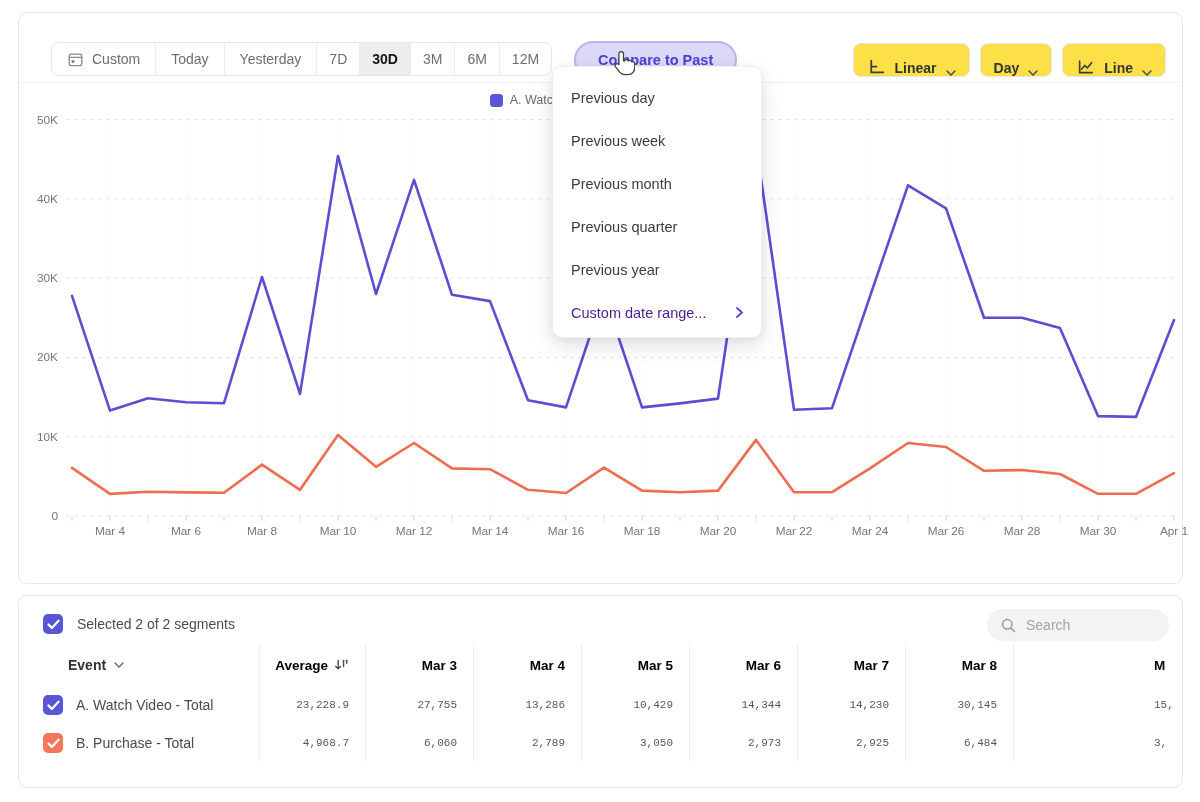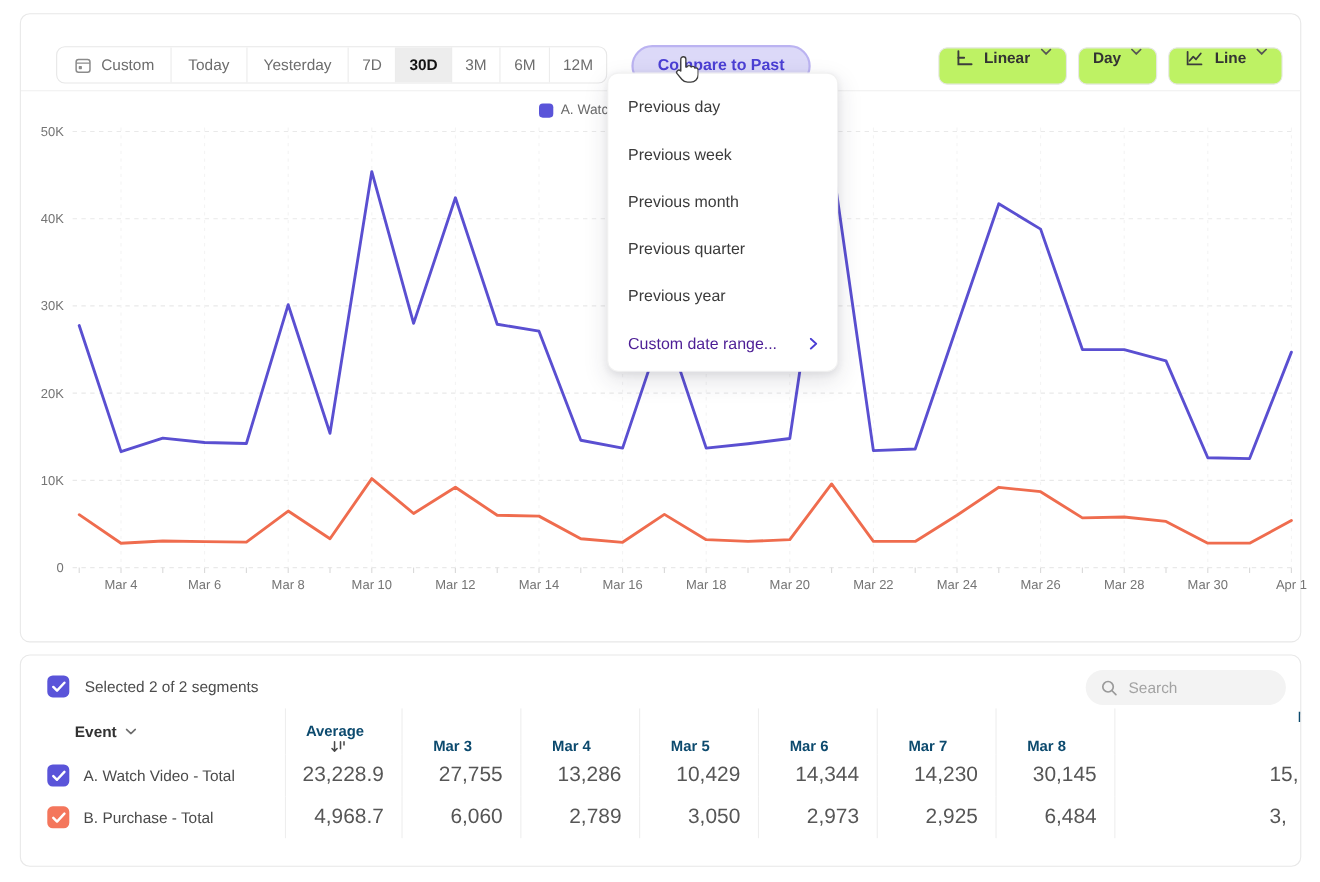--- a/index.html
+++ b/index.html
@@ -16,22 +16,22 @@
     color:#6d6d6d; border-right:1px solid #ececec; white-space:nowrap; cursor:pointer; }
   .seg-item:last-child { border-right:none; }
   .seg-item.short { padding:0 12px; }
   .seg-item.selected { background:#ededed; color:#141414; font-weight:700; }
 
   .compare-btn { position:absolute; left:555px; top:28px; height:38px; padding:0 22px;
     display:flex; align-items:center; border-radius:19px; font-size:14.5px; font-weight:700;
     border:2px solid #bbb3f1; background:#dcd9f8; color:#4b3fd4; z-index:3; cursor:pointer; }
 
   .right-group { position:absolute; right:16px; top:30px; display:flex; gap:10px; z-index:3; }
-  .tool-btn { height:34px; display:flex; align-items:flex-start; gap:9px; padding:0 13px;
-    border:1px solid #e7e7e7; border-radius:8px; background:#bef264; font-size:14px; font-weight:700;
+  .tool-btn { height:34px; display:flex; align-items:flex-end; gap:9px; padding:0 13px;
+    border:1px solid #e7e7e7; border-radius:8px; background:#fde047; font-size:14px; font-weight:700;
     color:#333; cursor:pointer; }
 
   .toolbar-divider { position:absolute; left:0; top:69px; width:100%; height:0;
     border-top:1px solid #f0f0f0; }
 
   
   .legend { position:absolute; left:0; top:80px; width:100%; display:flex; justify-content:center;
     gap:28px; z-index:1; }
   .legend-item { display:flex; align-items:center; gap:7px; font-size:12.5px; color:#6a6a6a; }
   .swatch { width:13px; height:13px; border-radius:3.5px; }
@@ -64,23 +64,23 @@
   .search-pill input::placeholder { color:#a3a3a3; }
 
   .tgrid { margin:10px 0 0 24px; width:1200px; }
   .trow { display:grid; grid-template-columns:216px 106px 108px 108px 108px 108px 108px 108px 220px;
     align-items:center; }
   .trow.head { height:42px; }
   .trow.body { height:38px; }
   .cell { height:100%; display:flex; align-items:center; }
   .cell.sep { border-left:1px solid #eeeeee; }
   .cell.num { justify-content:flex-end; padding-right:16px;
-    font-family:Liberation Sans, sans-serif; font-size:19px; color:#565656; }
+    font-family:Liberation Mono, monospace; font-size:11px; color:#565656; }
   .cell.colhead { justify-content:flex-end; padding-right:16px; font-size:13.5px; font-weight:700;
-    color:#0c4a6e; font-family:"Liberation Sans",sans-serif;flex-direction:column; }
+    color:#000000; font-family:"Liberation Sans",sans-serif; }
   .cell.frag { justify-content:flex-start; padding-left:140px; }
   .event-head { padding-left:25px; gap:8px; font-size:14px; font-weight:700; color:#323232;
     cursor:pointer; }
   .event-cell { gap:13px; font-size:14px; color:#4a4a4a; }
   .sort-icon { display:flex; align-items:center; margin-left:6px; }
 </style>
 </head>
 <body>
 
 <div class="card" id="chart-card">

